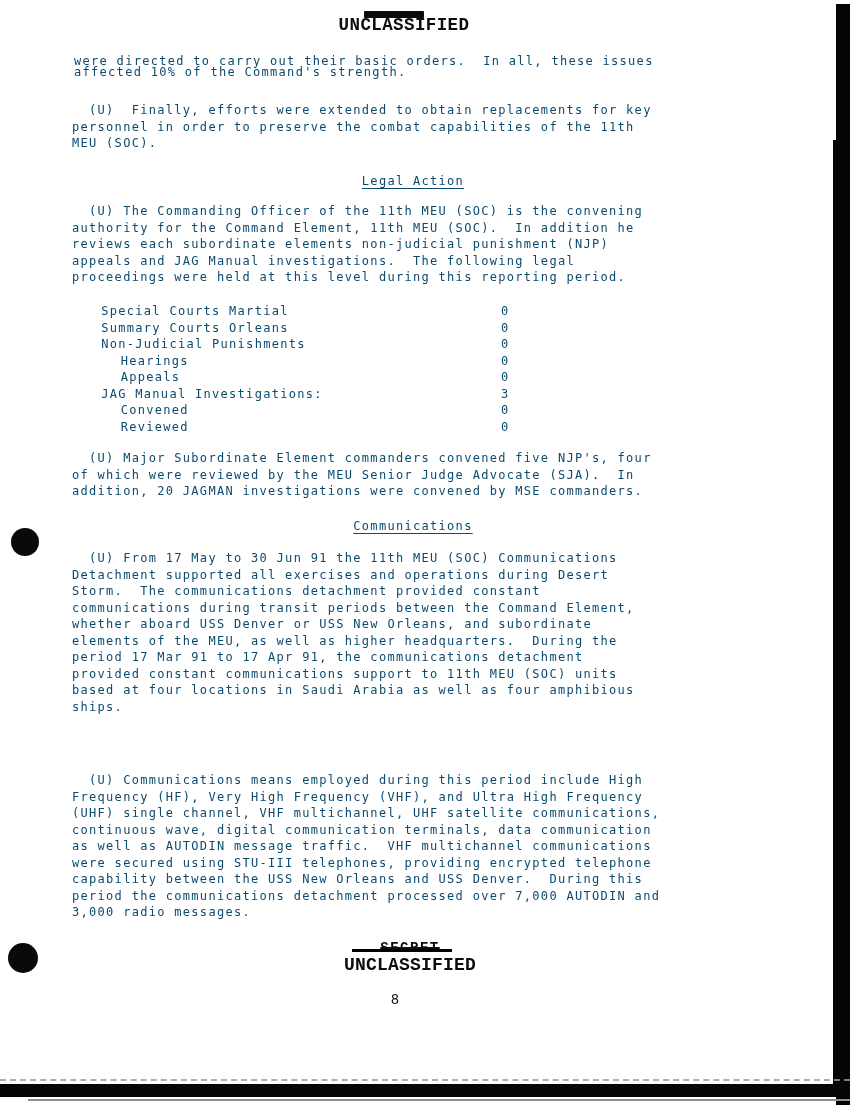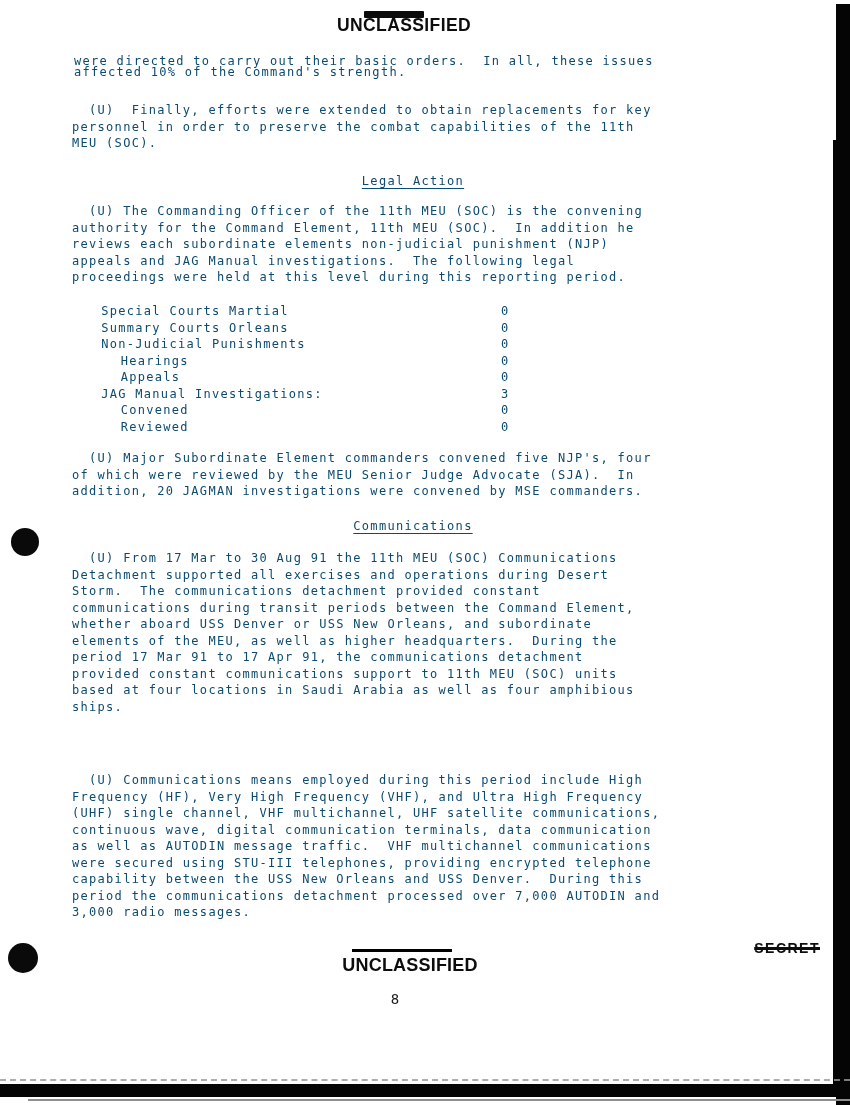--- a/index.html
+++ b/index.html
@@ -29,33 +29,32 @@
   }
   .underlined { text-decoration: underline; text-underline-offset: 3px; }
 
   
   .trow { position: relative; height: 16.5px; white-space: pre; }
   .tvalue { position: absolute; left: 429px; top: 0; }
 
   
   .sans-head {
     position: absolute;
-    font-family: Liberation Sans, sans-serif;
+    font-family: Liberation Mono, monospace;
     font-weight: bold;
     color: #0d0d0d;
     text-align: center;
     left: 0; width: 820px;
   }
   .top-class { top: 15px; font-size: 17.5px; letter-spacing: 0.4px; width: 808px; }
   .foot-class { top: 955px; font-size: 18px; letter-spacing: 0.2px; }
   .foot-secret {
     top: 940px; font-size: 14px; letter-spacing: 1.5px;
     text-decoration: line-through;
     text-decoration-thickness: 2.5px;
-    text-align: right;
   }
   .page-num { position: absolute; top: 991px; left: 0; width: 790px; text-align: center; font-size: 14px; color: #1c1c1c; }
 
   
   .redaction-bar { position: absolute; left: 364px; top: 11px; width: 60px; height: 7px; background: #0b0b0b; border-radius: 1px; }
   .secret-strike { position: absolute; left: 352px; top: 949px; width: 100px; height: 3px; background: #000; }
   .right-bar { position: absolute; left: 836px; top: 4px; width: 14px; height: 1101px; background: #050505; }
   .right-bar-notch { position: absolute; left: 833px; top: 140px; width: 17px; height: 957px; background: #050505; }
   .bottom-bar { position: absolute; left: 0; top: 1084px; width: 850px; height: 13px; background: #050505; }
   .bottom-noise { position: absolute; left: 0; top: 1079px; width: 850px; height: 0; border-top: 2px dashed #9a9a9a; opacity: 0.8; }
@@ -106,21 +105,21 @@
 
   <div class="mono-block" style="top:450px; left:72px;">
       <div class="tline">  (U) Major Subordinate Element commanders convened five NJP's, four</div>
       <div class="tline">of which were reviewed by the MEU Senior Judge Advocate (SJA).  In</div>
       <div class="tline">addition, 20 JAGMAN investigations were convened by MSE commanders.</div>
     </div>
 
   <div class="mono-block center-head underlined" style="top:518px;">Communications</div>
 
   <div class="mono-block" style="top:550px; left:72px;">
-      <div class="tline">  (U) From 17 Mar to 30 Aug 91 the 11th MEU (SOC) Communications</div>
+      <div class="tline">  (U) From 17 May to 30 Jun 91 the 11th MEU (SOC) Communications</div>
       <div class="tline">Detachment supported all exercises and operations during Desert</div>
       <div class="tline">Storm.  The communications detachment provided constant</div>
       <div class="tline">communications during transit periods between the Command Element,</div>
       <div class="tline">whether aboard USS Denver or USS New Orleans, and subordinate</div>
       <div class="tline">elements of the MEU, as well as higher headquarters.  During the</div>
       <div class="tline">period 17 Mar 91 to 17 Apr 91, the communications detachment</div>
       <div class="tline">provided constant communications support to 11th MEU (SOC) units</div>
       <div class="tline">based at four locations in Saudi Arabia as well as four amphibious</div>
       <div class="tline">ships.</div>
     </div>

